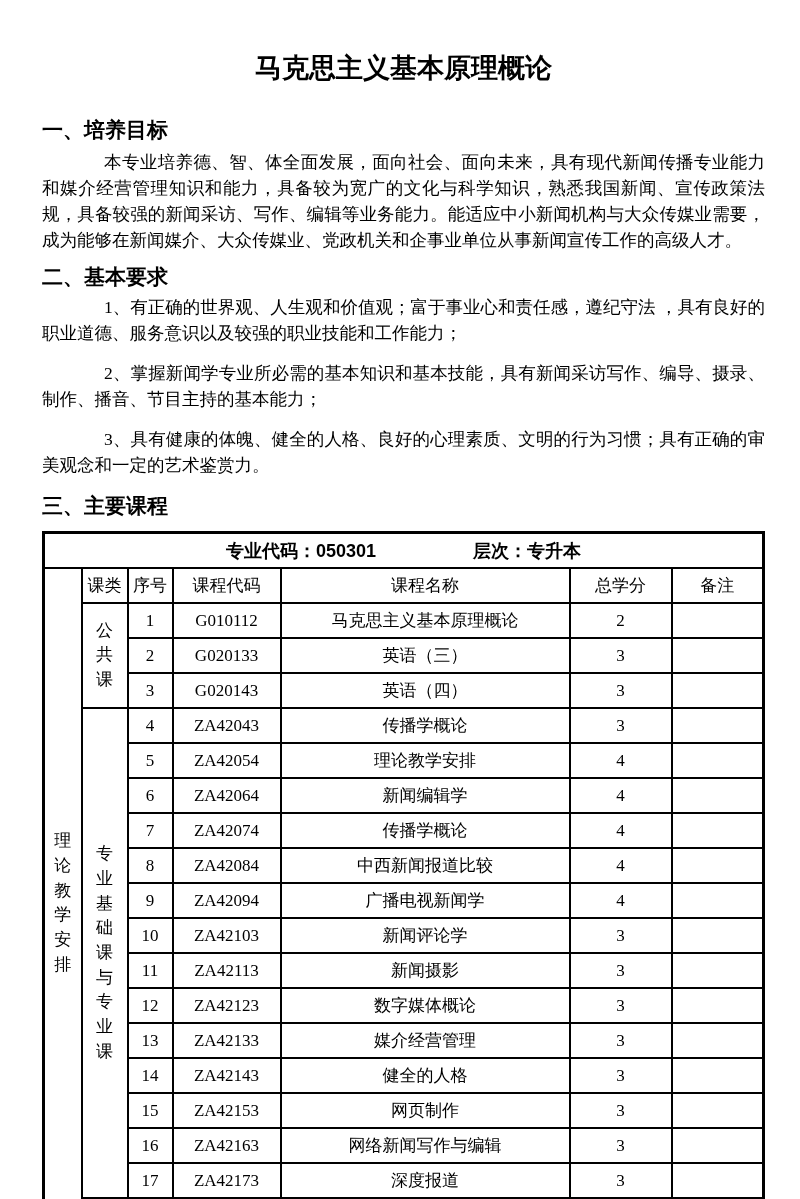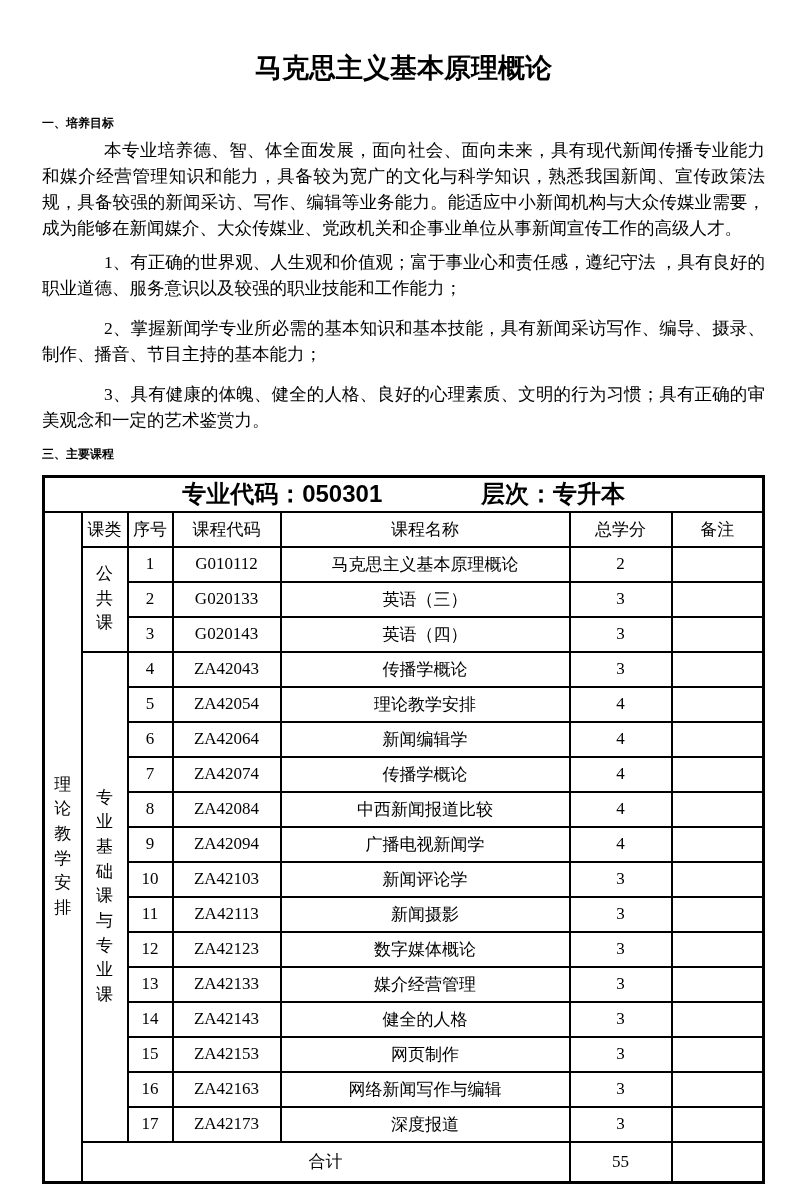--- a/index.html
+++ b/index.html
@@ -19,21 +19,21 @@
     font-family: "Liberation Sans", "DejaVu Sans", sans-serif;
     font-weight: bold;
     font-size: 27px;
     text-align: center;
     margin: 52px 0 0 0;
     line-height: 1.2;
   }
   .sec-heading {
     font-family: "Liberation Sans", "DejaVu Sans", sans-serif;
     font-weight: bold;
-    font-size: 12px;
+    font-size: 21px;
     margin: 0;
     line-height: 1.3;
   }
   #h-sec1 { margin-top: 32px; }
   #h-sec2 { margin-top: 10px; }
   #h-sec3 { margin-top: 12px; margin-bottom: 12px; }
   .para {
     font-size: 17.5px;
     line-height: 26px;
     text-align: justify;
@@ -61,21 +61,21 @@
     text-align: center;
     vertical-align: middle;
     padding: 0;
     height: 33px;
     overflow: hidden;
   }
   td.meta-cell {
     text-align: left;
     font-family: "Liberation Sans", "DejaVu Sans", sans-serif;
     font-weight: bold;
-    font-size: 24px;
+    font-size: 18px;
     padding: 2px 0 2px 6px;
     height: 26px;
   }
   .meta-level { margin-left: 92px; }
   td.name-cell {
     text-align: left;
     padding-left: 6px;
     border-radius: 14px;
   }
   td.vcell { padding: 4px 0; }
@@ -92,20 +92,21 @@
 </head>
 <body>
 
 <div class="page">
 
   <h1 class="doc-title">马克思主义基本原理概论</h1>
 
   <h2 class="sec-heading" id="h-sec1">一、培养目标</h2>
   <p class="para">本专业培养德、智、体全面发展，面向社会、面向未来，具有现代新闻传播专业能力和媒介经营管理知识和能力，具备较为宽广的文化与科学知识，熟悉我国新闻、宣传政策法规，具备较强的新闻采访、写作、编辑等业务能力。能适应中小新闻机构与大众传媒业需要，成为能够在新闻媒介、大众传媒业、党政机关和企事业单位从事新闻宣传工作的高级人才。</p>
 
+  <h2 class="sec-heading" id="h-sec2">二、基本要求</h2>
   <p class="item-para" id="p-item1">1、有正确的世界观、人生观和价值观；富于事业心和责任感，遵纪守法 ，具有良好的职业道德、服务意识以及较强的职业技能和工作能力；</p>
   <p class="item-para">2、掌握新闻学专业所必需的基本知识和基本技能，具有新闻采访写作、编导、摄录、制作、播音、节目主持的基本能力；</p>
   <p class="item-para">3、具有健康的体魄、健全的人格、良好的心理素质、文明的行为习惯；具有正确的审美观念和一定的艺术鉴赏力。</p>
 
   <h2 class="sec-heading" id="h-sec3">三、主要课程</h2>
 
   <table class="courses">
     <colgroup>
       <col style="width:38px">
       <col style="width:46px">

